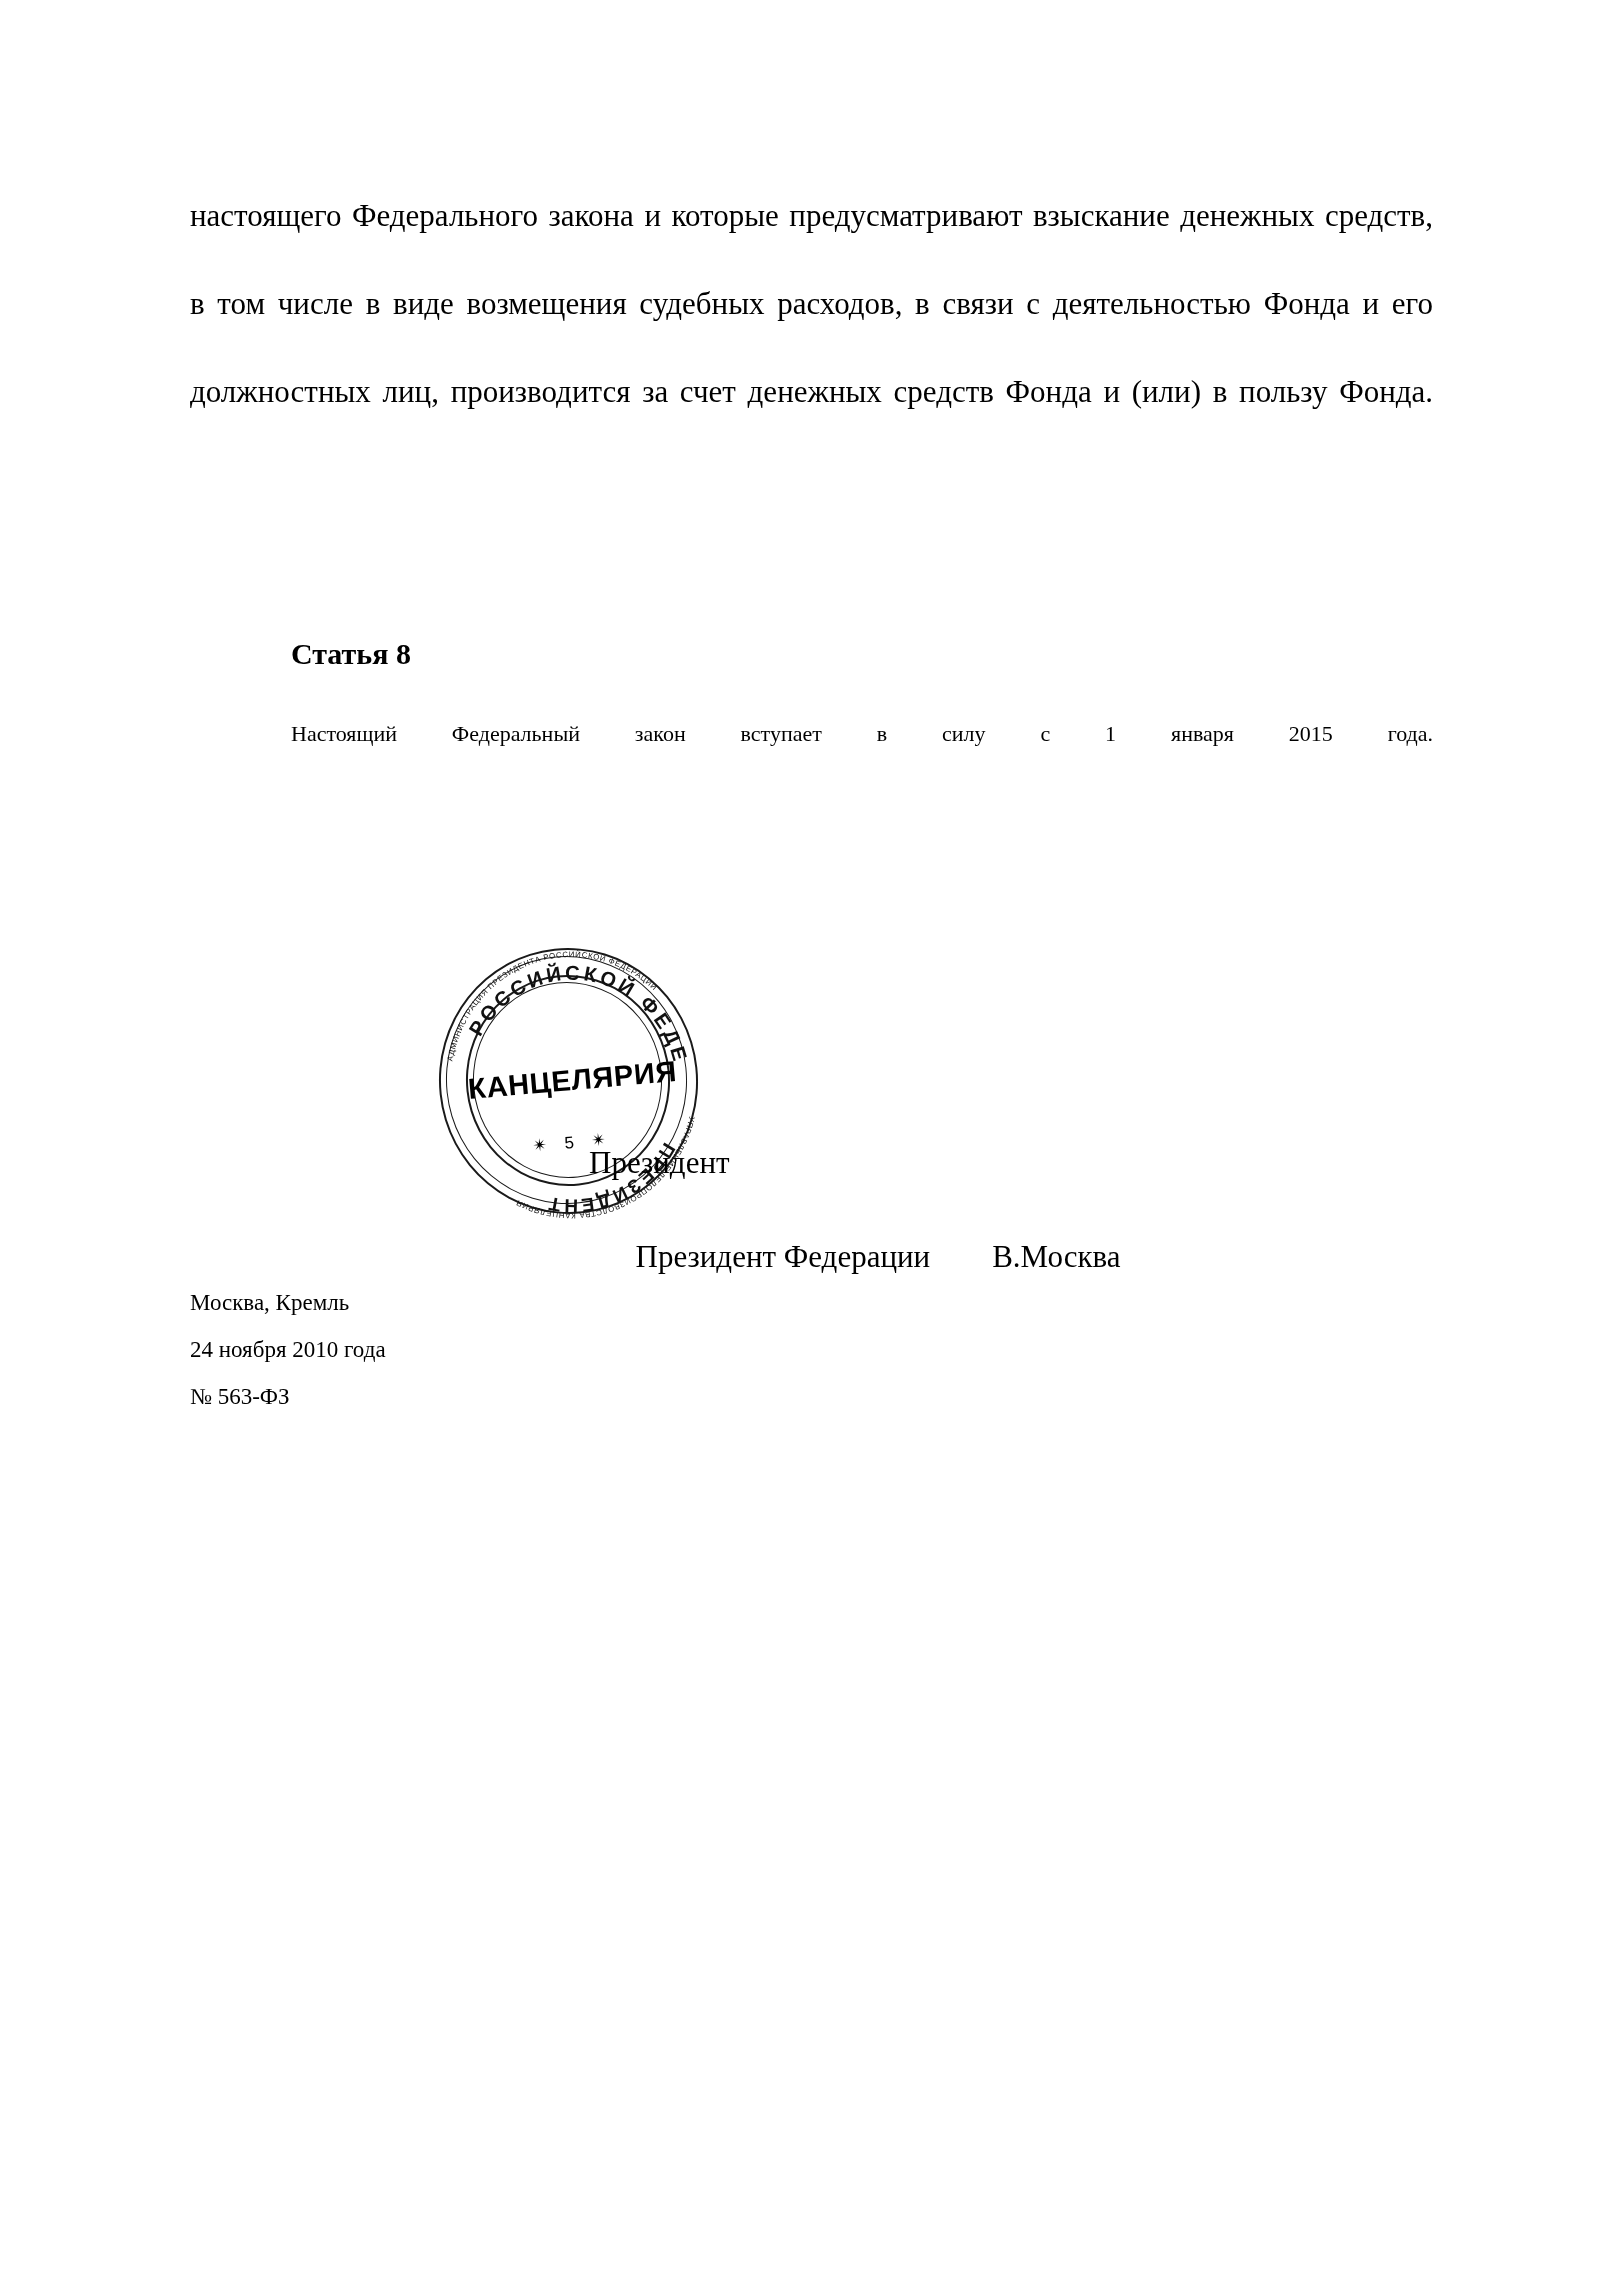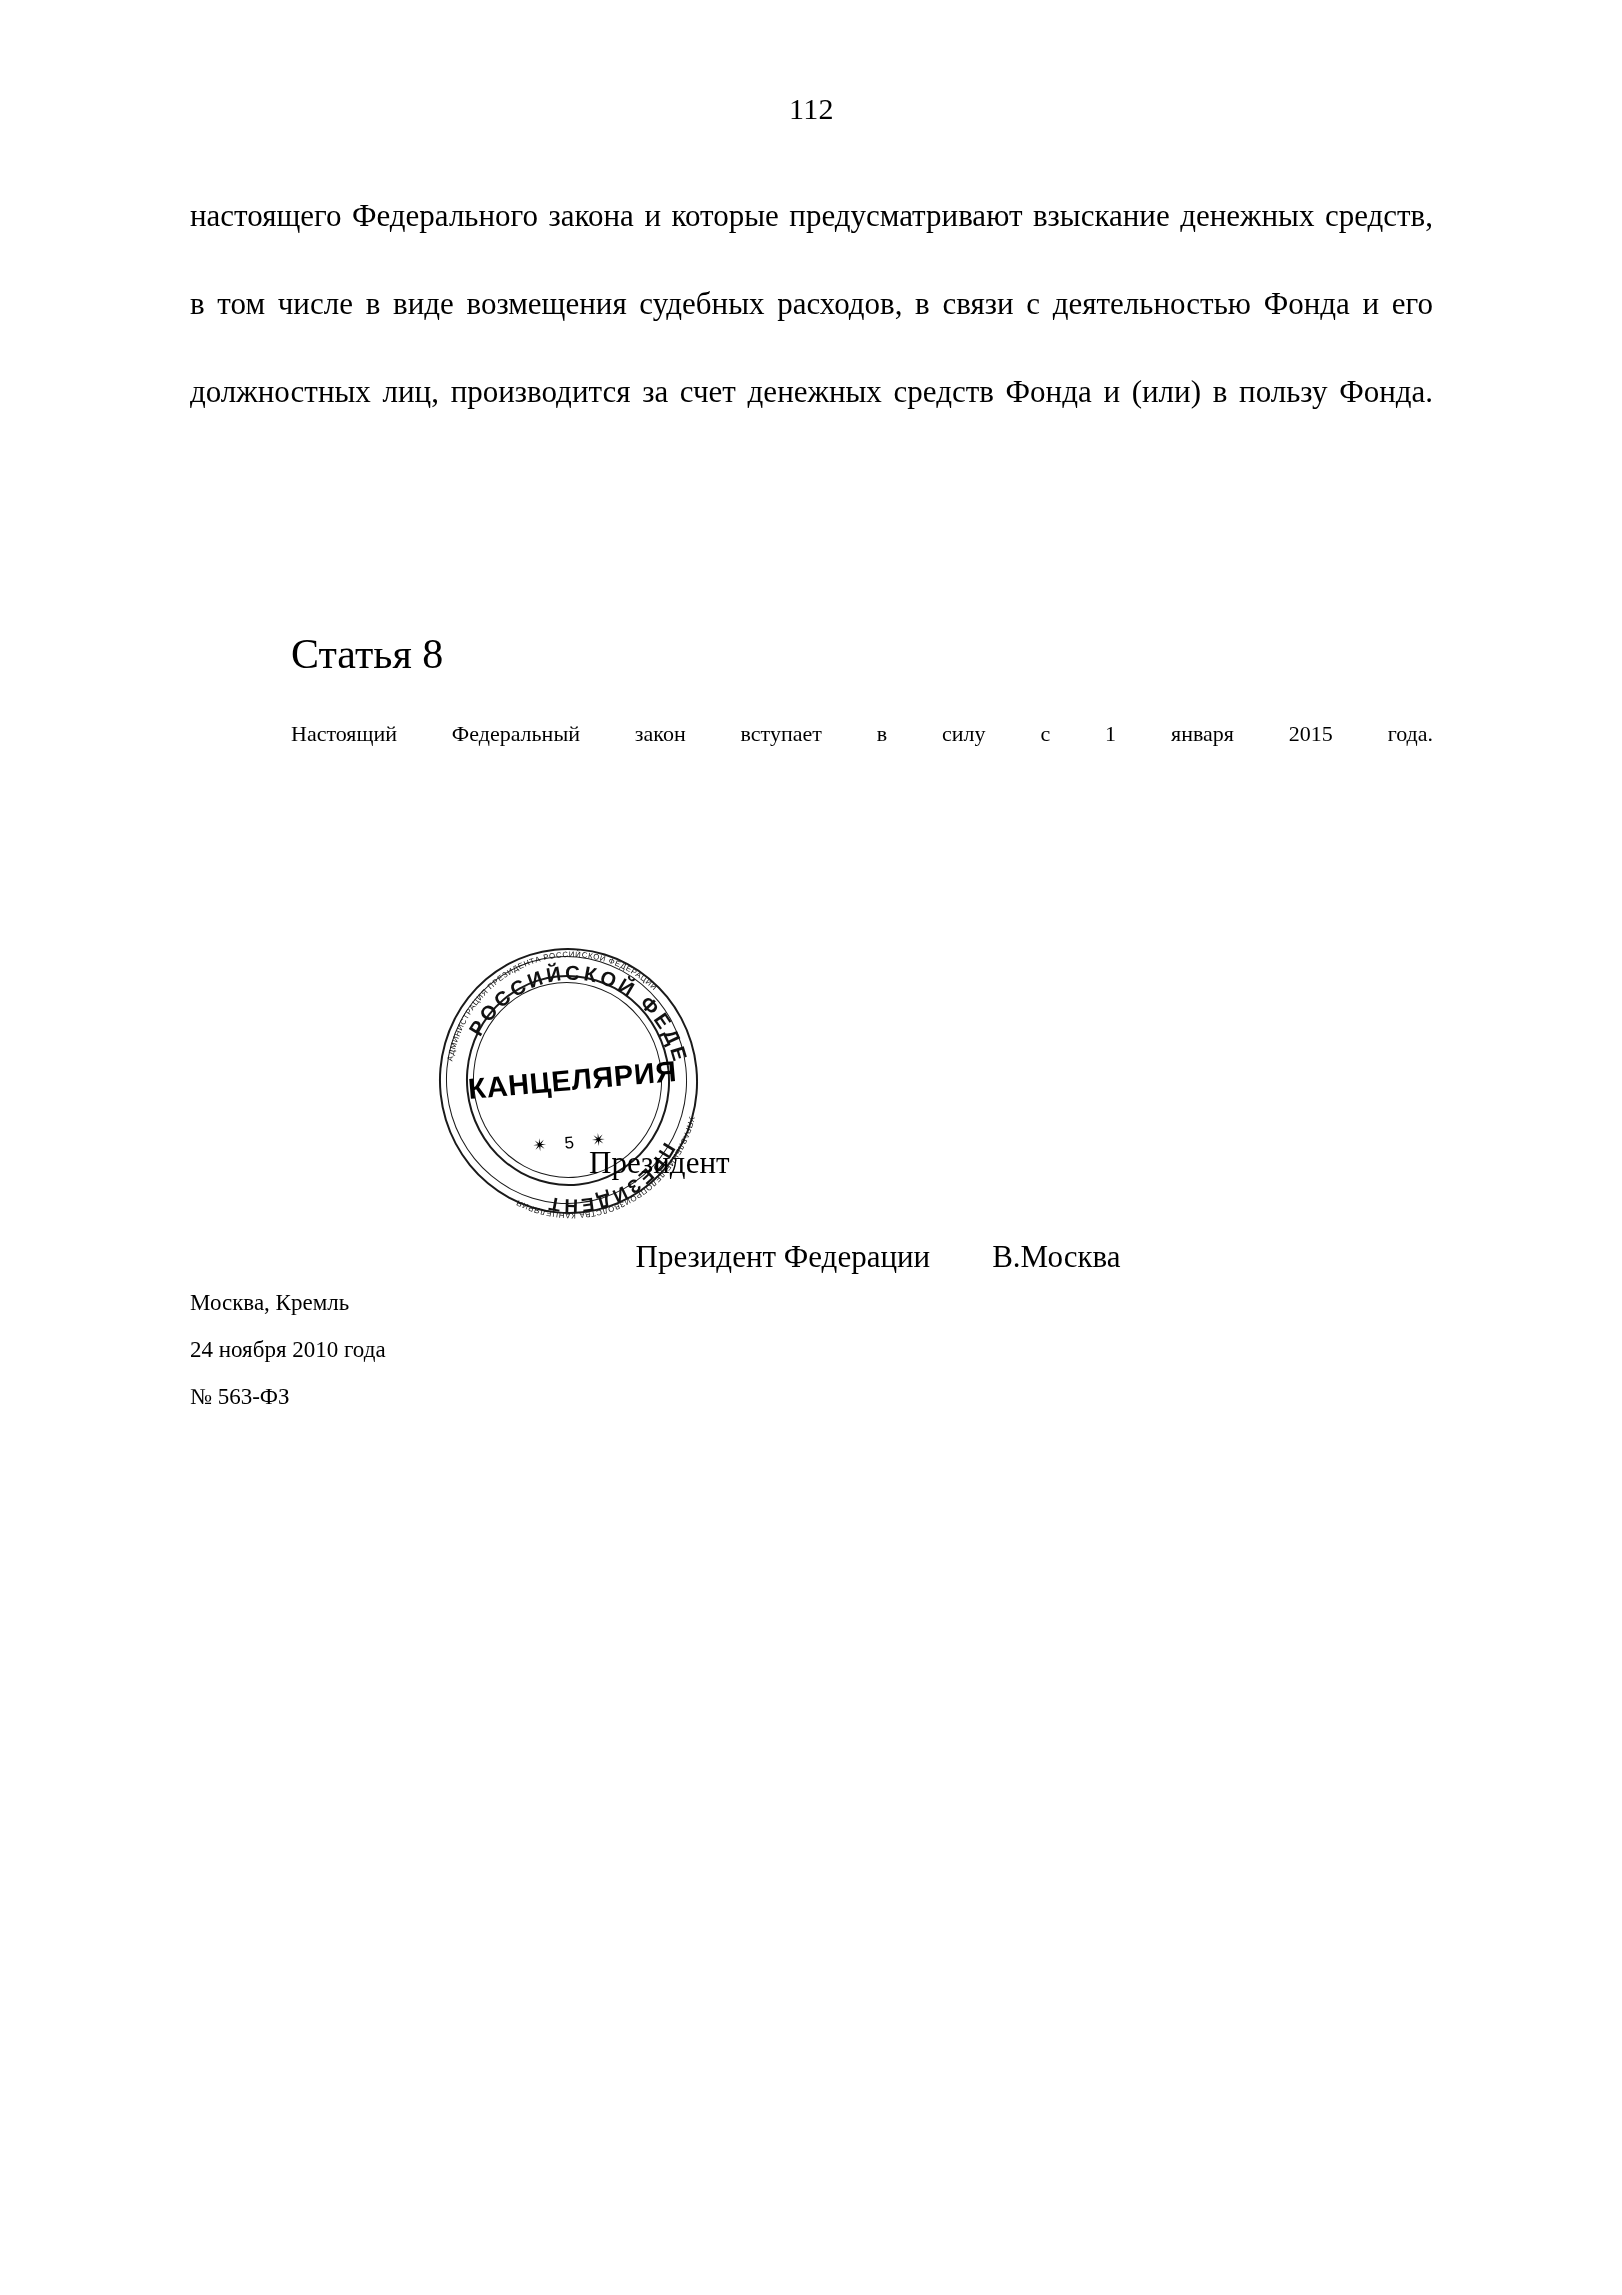--- a/index.html
+++ b/index.html
@@ -49,22 +49,22 @@
     display: inline-block;
     width: 100%;
   }
   .article-block {
     position: absolute;
     top: 618px;
     left: 190px;
     width: 1243px;
   }
   .article-heading {
-    font-size: 42px;
-    font-weight: normal;
+    font-size: 30px;
+    font-weight: bold;
     margin: 0 0 0 0;
     text-indent: 101px;
     line-height: 72px;
   }
   .article-text {
     font-size: 22px;
     line-height: 88px;
     text-align: justify;
     margin: 0;
     text-indent: 101px;
@@ -194,21 +194,20 @@
   .arc-micro-top, .arc-micro-bottom {
     font-size: 12px;
     letter-spacing: 1px;
   }
 </style>
 </head>
 <body>
 
 <div class="page">
 
-  <div class="page-number">112</div>
 
   <div class="body-block">
     <p class="para">настоящего Федерального закона и которые предусматривают взыскание денежных средств, в том числе в виде возмещения судебных расходов, в связи с деятельностью Фонда и его должностных лиц, производится за счет денежных средств Фонда и (или) в пользу Фонда.</p>
   </div>
 
   <div class="article-block">
     <div class="article-heading">Статья 8</div>
     <p class="article-text">Настоящий Федеральный закон вступает в силу с 1 января 2015 года.</p>
   </div>
 

